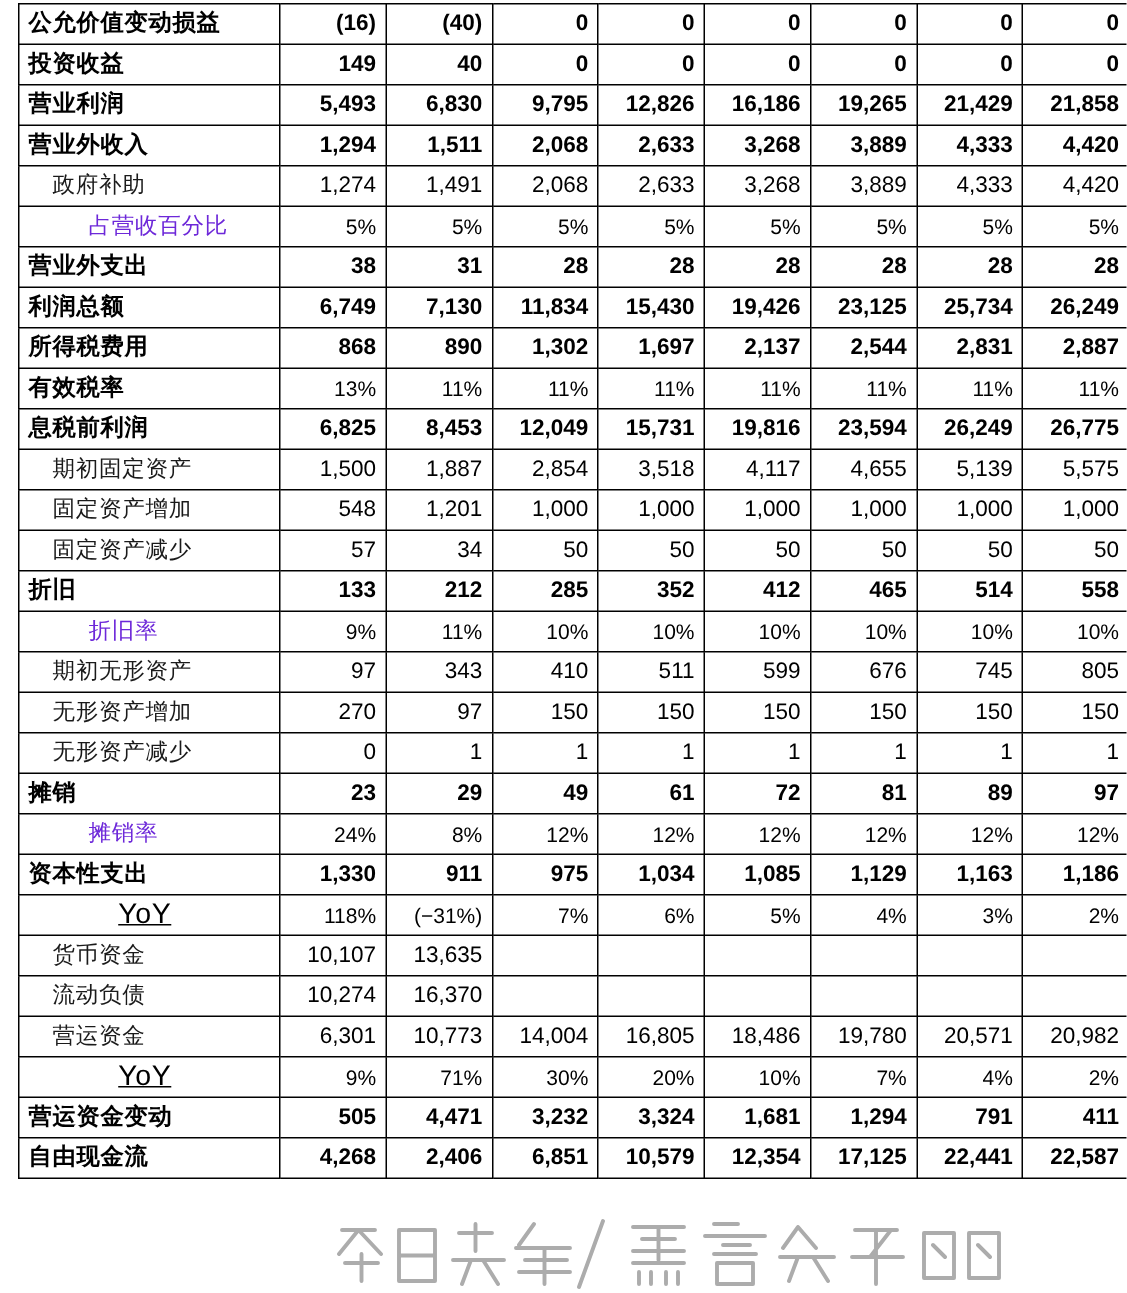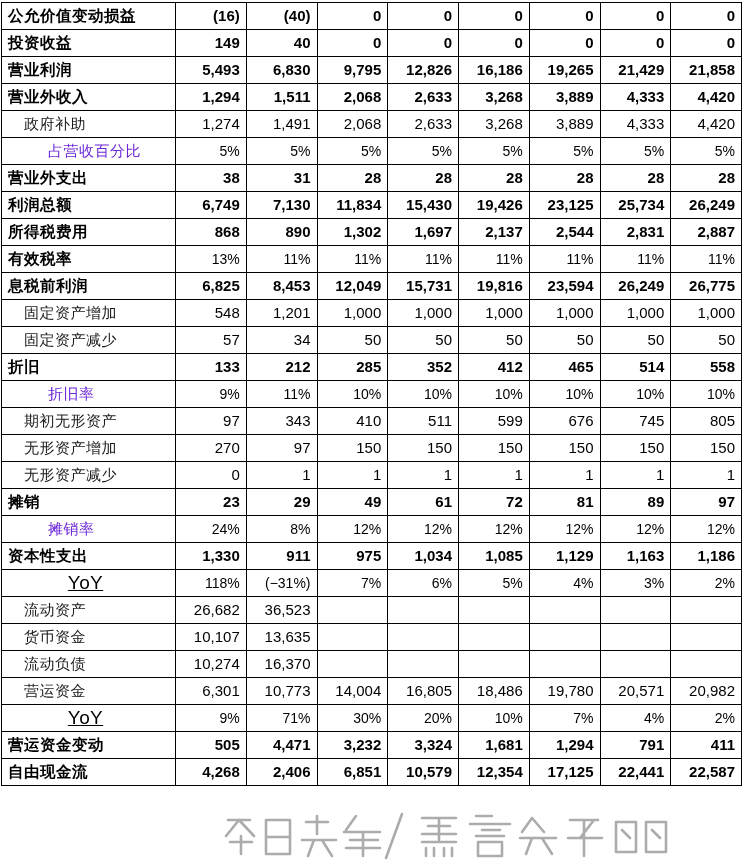--- a/index.html
+++ b/index.html
@@ -12,21 +12,21 @@
     width: 751px;
     height: 862px;
     font-family: "Liberation Sans", "DejaVu Sans", sans-serif;
     color: #000000;
     overflow: hidden;
     position: relative;
   }
 
   #sheet {
     position: absolute;
-    left: 1px;
+    left: 12px;
     top: 2px;
     width: 740px;
   }
 
   table.fin {
     border-collapse: collapse;
     width: 740px;
     table-layout: fixed;
     border-left: 1.6px solid #000;
     border-right: 1.6px solid #000;
@@ -243,20 +243,31 @@
           <td class="num bold">6,825</td>
           <td class="num bold">8,453</td>
           <td class="num bold">12,049</td>
           <td class="num bold">15,731</td>
           <td class="num bold">19,816</td>
           <td class="num bold">23,594</td>
           <td class="num bold">26,249</td>
           <td class="num bold">26,775</td>
         </tr>
         <tr>
+          <td class="label sub">期初固定资产</td>
+          <td class="num plain">1,500</td>
+          <td class="num plain">1,887</td>
+          <td class="num plain">2,854</td>
+          <td class="num plain">3,518</td>
+          <td class="num plain">4,117</td>
+          <td class="num plain">4,655</td>
+          <td class="num plain">5,139</td>
+          <td class="num plain">5,575</td>
+        </tr>
+        <tr>
           <td class="label sub">固定资产增加</td>
           <td class="num plain">548</td>
           <td class="num plain">1,201</td>
           <td class="num plain">1,000</td>
           <td class="num plain">1,000</td>
           <td class="num plain">1,000</td>
           <td class="num plain">1,000</td>
           <td class="num plain">1,000</td>
           <td class="num plain">1,000</td>
         </tr>
@@ -364,31 +375,20 @@
           <td class="num pct">118%</td>
           <td class="num pct">(−31%)</td>
           <td class="num pct">7%</td>
           <td class="num pct">6%</td>
           <td class="num pct">5%</td>
           <td class="num pct">4%</td>
           <td class="num pct">3%</td>
           <td class="num pct">2%</td>
         </tr>
         <tr>
-          <td class="label sub">流动资产</td>
-          <td class="num plain">26,682</td>
-          <td class="num plain">36,523</td>
-          <td class="num plain empty"></td>
-          <td class="num plain empty"></td>
-          <td class="num plain empty"></td>
-          <td class="num plain empty"></td>
-          <td class="num plain empty"></td>
-          <td class="num plain empty"></td>
-        </tr>
-        <tr>
           <td class="label sub">货币资金</td>
           <td class="num plain">10,107</td>
           <td class="num plain">13,635</td>
           <td class="num plain empty"></td>
           <td class="num plain empty"></td>
           <td class="num plain empty"></td>
           <td class="num plain empty"></td>
           <td class="num plain empty"></td>
           <td class="num plain empty"></td>
         </tr>

